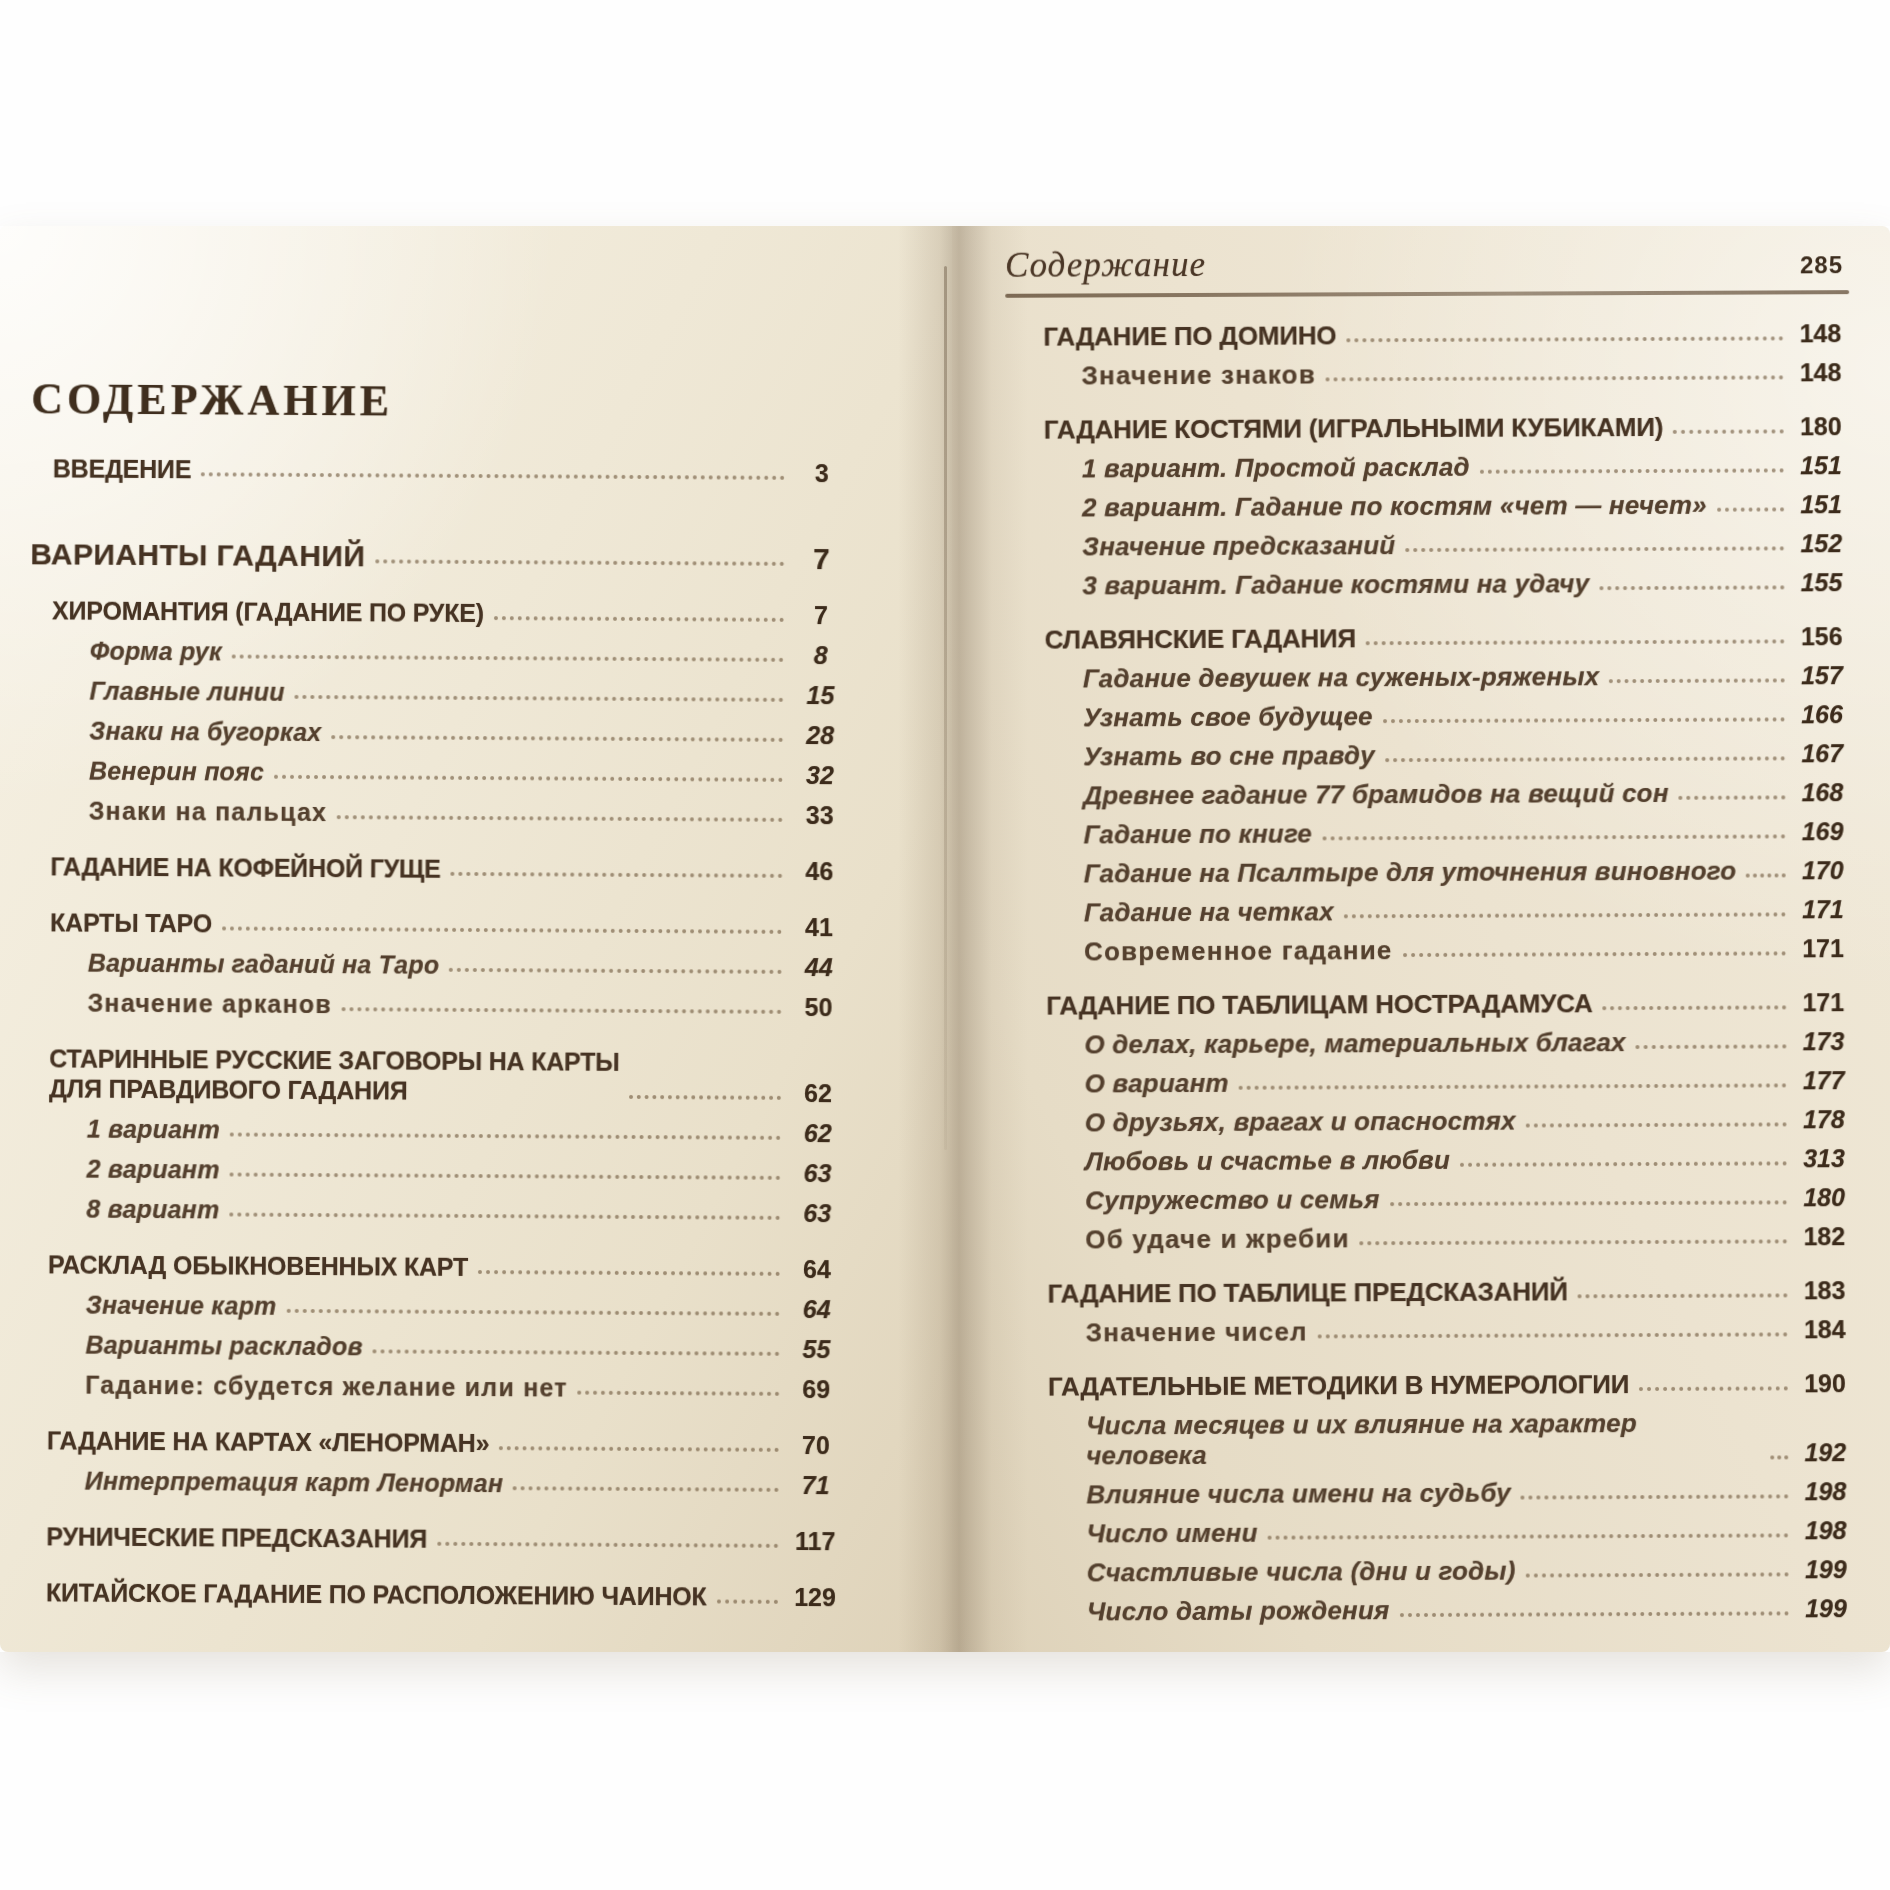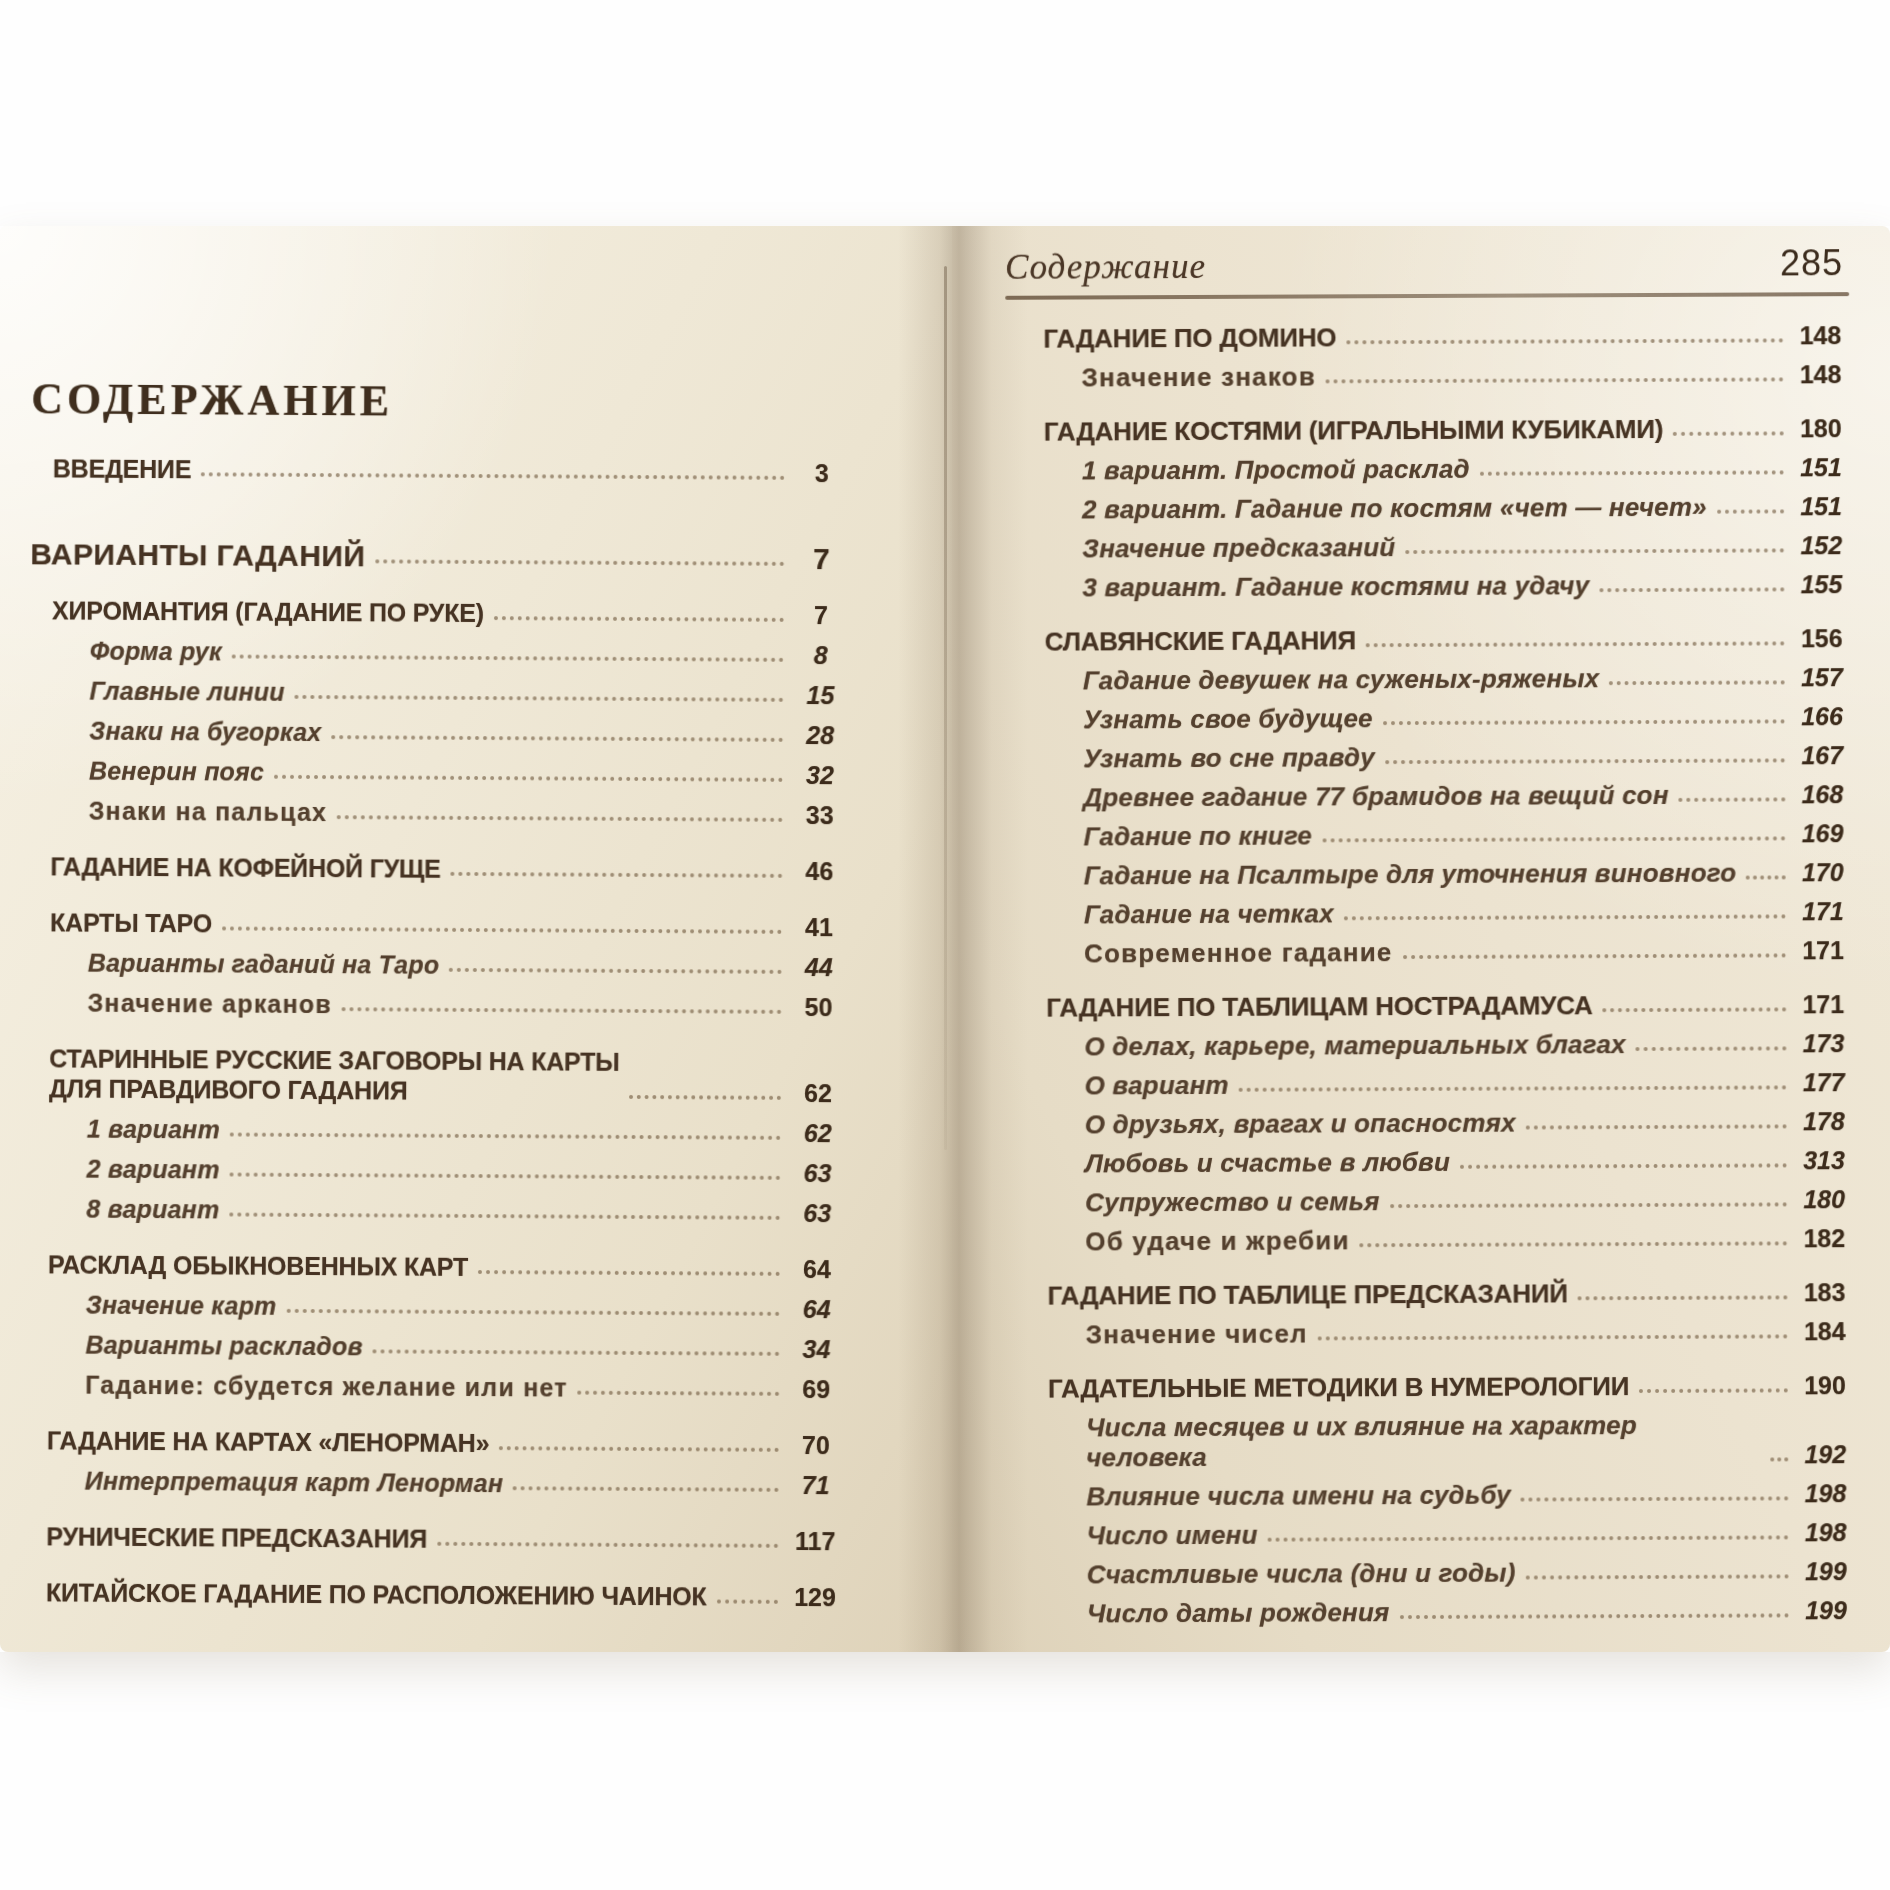--- a/index.html
+++ b/index.html
@@ -46,21 +46,21 @@
   .book-title{
     font-family:"Liberation Serif",serif;font-weight:700;font-size:44px;line-height:48px;
     letter-spacing:4px;color:#3f2e1e;text-shadow:0 0 1px rgba(63,46,30,.55);
   }
 
   
   .running-head{display:flex;align-items:baseline;justify-content:space-between;
     padding:2px 6px 0 0;}
   .running-head .head-title{font-family:"Liberation Serif",serif;font-style:italic;
     font-size:35px;color:#4a3626;letter-spacing:1px;text-shadow:0 0 1px rgba(70,50,32,.5);}
-  .running-head .head-page{font-size:36px;font-weight:400;color:#3c2c1d;letter-spacing:1px;}
+  .running-head .head-page{font-size:24px;font-weight:700;color:#3c2c1d;letter-spacing:1px;}
   .head-rule{height:4px;margin-top:8px;border-radius:2px;
     background:linear-gradient(90deg, rgba(88,66,44,.75), rgba(88,66,44,.55) 60%, rgba(88,66,44,.7));}
 
   
   .toc{display:block;}
   .toc-row{display:flex;align-items:flex-end;margin-top:10px;
     text-shadow:0 0 1px rgba(70,50,30,.45);}
   .toc-row .label{white-space:pre-line;font-size:25px;line-height:30px;letter-spacing:-.2px;}
   .toc-row .leader{flex:1 1 18px;min-width:16px;border-bottom:4px dotted var(--leader);
     margin:0 8px 0 10px;transform:translateY(-8px);}
@@ -185,21 +185,21 @@
               <span class="num">64</span>
             </div>
             <div class="toc-row level-2 style-italic">
               <span class="label">Значение карт</span>
               <span class="leader"></span>
               <span class="num">64</span>
             </div>
             <div class="toc-row level-2 style-italic">
               <span class="label">Варианты раскладов</span>
               <span class="leader"></span>
-              <span class="num">34</span>
+              <span class="num">55</span>
             </div>
             <div class="toc-row level-2 style-plain">
               <span class="label">Гадание: сбудется желание или нет</span>
               <span class="leader"></span>
               <span class="num">69</span>
             </div>
             <div class="toc-row level-1 style-caps">
               <span class="label">ГАДАНИЕ НА КАРТАХ «ЛЕНОРМАН»</span>
               <span class="leader"></span>
               <span class="num">70</span>

